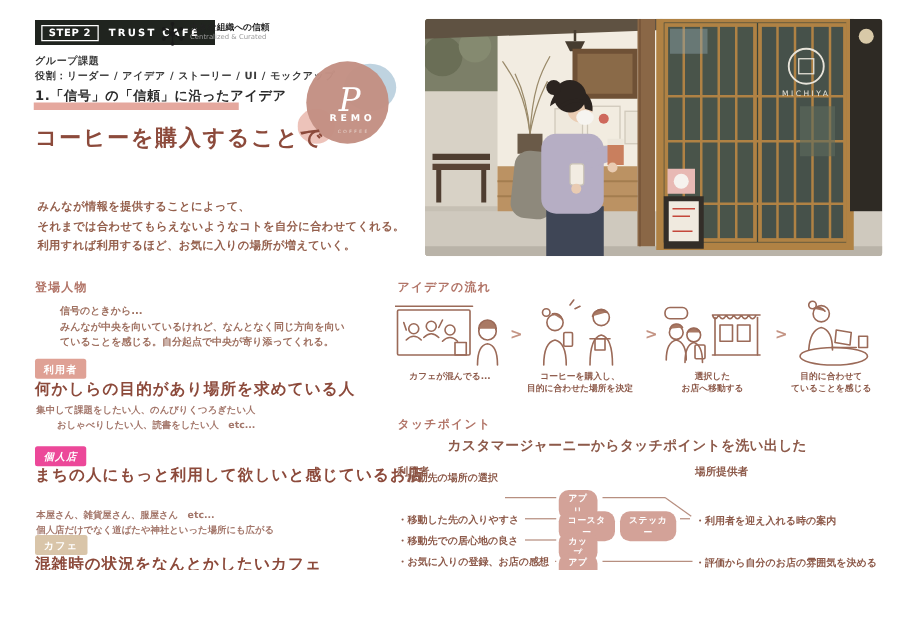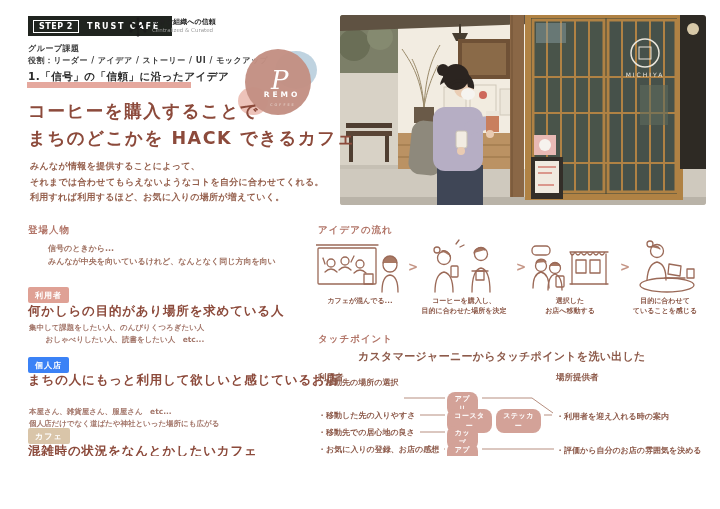--- a/index.html
+++ b/index.html
@@ -28,21 +28,21 @@
   .concept-desc span{display:block;}
 
   
   .sec-heading{font-size:9.5px;font-weight:700;color:#b27568;letter-spacing:1px;}
   .char-heading{position:absolute;left:28px;top:224px;}
   .char-intro{position:absolute;left:28px;top:243px;font-size:8px;font-weight:700;color:#9f7060;line-height:12.5px;margin-left:20px;}
   .char-intro span{display:block;}
   .group-badge{position:absolute;left:28px;font-size:8px;font-weight:700;color:#fff;
                padding:2.5px 7px;border-radius:2px;letter-spacing:1px;}
   .badge-user{top:287px;background:#dfa195;}
-  .badge-shop{top:357px;background:#3b82f6;}
+  .badge-shop{top:357px;background:#ec4899;font-style:italic;}
   .badge-cafe{top:428px;background:#d9c5a9;}
   .group-title{position:absolute;left:28px;font-size:12.5px;font-weight:700;color:#8c4a3b;letter-spacing:.8px;}
   .gt1{top:303px;} .gt2{top:372px;} .gt3{top:443px;}
   .group-lines{position:absolute;left:29px;font-size:7.5px;font-weight:700;color:#a3766a;line-height:11.5px;}
   .gl1{top:322px;text-align:right;} .gl2{top:406px;} .gl3{top:461px;}
   .group-lines span{display:block;}
 
   
   .photo-wrap{position:absolute;left:340px;top:15px;width:366px;height:190px;border-radius:3px;overflow:hidden;}
 
@@ -122,32 +122,32 @@
     <ellipse cx="58" cy="30" rx="21" ry="19" fill="#b8cedd" opacity="0.9"></ellipse>
     <ellipse cx="15" cy="61" rx="15" ry="14" fill="#eab9ae" opacity="0.85"></ellipse>
     <circle cx="40" cy="42" r="33" fill="#c39083" opacity="0.97"></circle>
     <text x="33" y="49" font-family="DejaVu Serif, serif" font-style="italic" font-size="26" fill="#ffffff">P</text>
     <text x="44" y="57" text-anchor="middle" font-size="7.5" letter-spacing="3" fill="#ffffff" font-weight="bold">REMO</text>
     <text x="45" y="66" text-anchor="middle" font-size="3.5" letter-spacing="2" fill="#e9d8d1">COFFEE</text>
   </svg>
 
   <div class="concept-title">
     <span>コーヒーを購入することで</span>
-    <span>まちのどこかを HACK できるカフェ</span>
   </div>
   <div class="concept-desc">
     <span>みんなが情報を提供することによって、</span>
     <span>それまでは合わせてもらえないようなコトを自分に合わせてくれる。</span>
     <span>利用すれば利用するほど、お気に入りの場所が増えていく。</span>
   </div>
 
   <div class="sec-heading char-heading">登場人物</div>
   <div class="char-intro">
     <span>信号のときから...</span>
     <span>みんなが中央を向いているけれど、なんとなく同じ方向を向い</span>
+    <span>ていることを感じる。自分起点で中央が寄り添ってくれる。</span>
   </div>
 
   <div class="group-badge badge-user">利用者</div>
   <div class="group-title gt1">何かしらの目的があり場所を求めている人</div>
   <div class="group-lines gl1">
     <span>集中して課題をしたい人、のんびりくつろぎたい人</span>
     <span>おしゃべりしたい人、読書をしたい人　etc...</span>
   </div>
 
   <div class="group-badge badge-shop">個人店</div>

